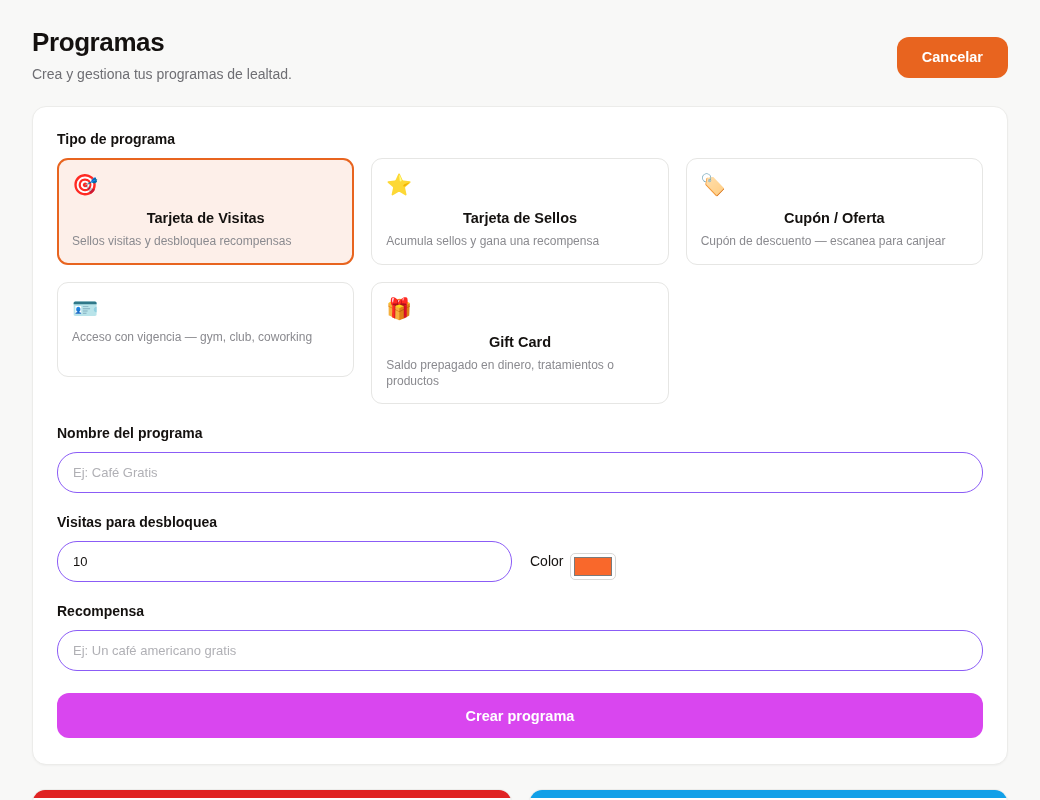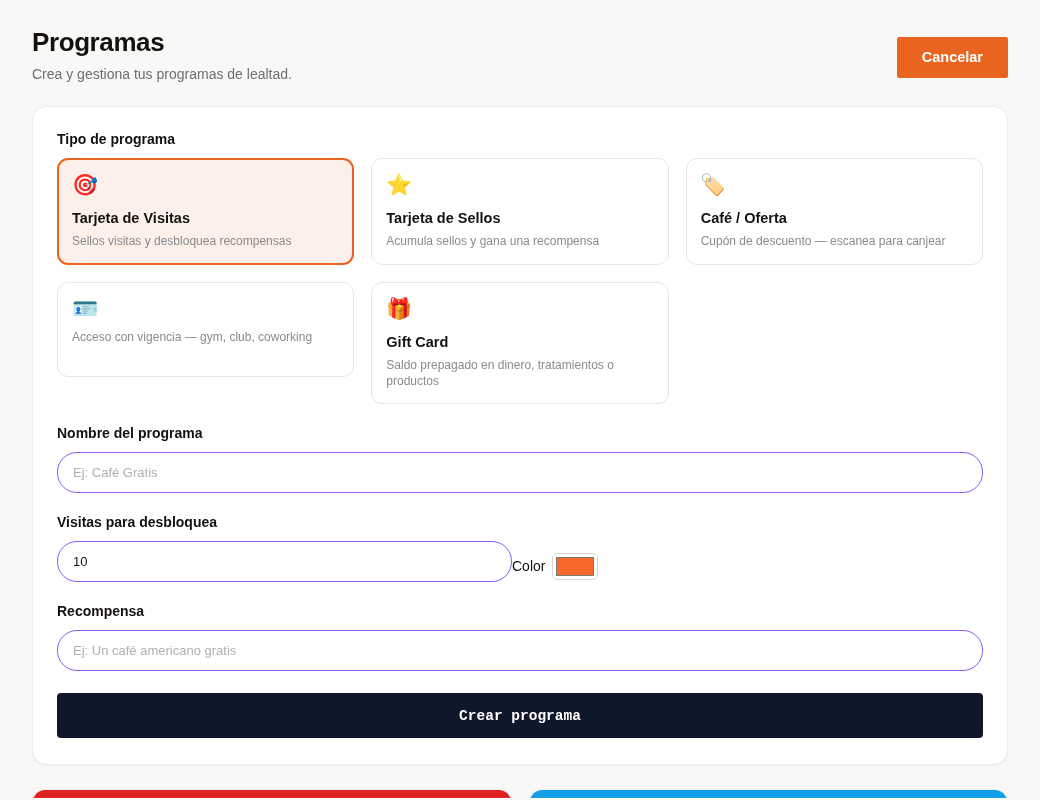--- a/index.html
+++ b/index.html
@@ -43,21 +43,21 @@
     margin-top: 7px;
     font-size: 14px;
     color: #6e6e73;
     line-height: 1.3;
   }
   .cancel-button {
     margin-top: 9px;
     background: #e8641f;
     color: #ffffff;
     border: none;
-    border-radius: 2px;
+    border-radius: 12px;
     font-size: 14.5px;
     font-weight: 600;
     padding: 13px 25px;
     cursor: pointer;
     font-family: "Liberation Sans", sans-serif;
     line-height: 1;
     text-align: right;
   }
 
   
@@ -104,20 +104,21 @@
     display: block;
     height: 24px;
     font-family: "DejaVu Sans", sans-serif;
   }
   .type-name {
     margin-top: 11px;
     font-size: 14.5px;
     font-weight: 700;
     color: #14110f;
     line-height: 1.2;
+    text-align: center;
   }
   .type-desc {
     margin-top: 6px;
     font-size: 12px;
     color: #8a8a8f;
     line-height: 1.35;
   }
 
   
   .field-block { margin-top: 21px; }
@@ -138,23 +139,23 @@
 
   .row-visits {
     display: flex;
     align-items: center;
     gap: 0;
   }
   .visits-input { width: 455px; }
 
   .color-group {
     display: flex;
-    align-items: center;
+    align-items: flex-start;
     gap: 7px;
-    margin-left: 0;
+    margin-left: 18px;
     padding-top: 9px;
   }
   .color-label {
     font-size: 14px;
     color: #14110f;
   }
   .color-swatch-wrap {
     width: 46px;
     height: 27px;
     border: 1px solid #d8d8d6;
@@ -167,27 +168,27 @@
     width: 100%;
     height: 100%;
     border: 1px solid #7a7a7a;
     background: #f9682b;
   }
 
   .submit-button {
     margin-top: 22px;
     width: 100%;
     height: 45px;
-    background: #0f172a;
+    background: #d946ef;
     border: none;
-    border-radius: 4px;
+    border-radius: 12px;
     color: #ffffff;
     font-size: 14.5px;
     font-weight: 600;
-    font-family: Liberation Mono, monospace;
+    font-family: Liberation Sans, sans-serif;
     cursor: pointer;
   }
 
   
   .program-grid {
     margin-top: 24px;
     display: grid;
     grid-template-columns: repeat(2, 1fr);
     gap: 17px;
   }
@@ -232,21 +233,21 @@
       </div>
 
       <div class="type-card">
         <span class="type-emoji">⭐</span>
         <div class="type-name">Tarjeta de Sellos</div>
         <div class="type-desc">Acumula sellos y gana una recompensa</div>
       </div>
 
       <div class="type-card">
         <span class="type-emoji">🏷️</span>
-        <div class="type-name">Café / Oferta</div>
+        <div class="type-name">Cupón / Oferta</div>
         <div class="type-desc">Cupón de descuento — escanea para canjear</div>
       </div>
 
       <div class="type-card">
         <span class="type-emoji">🪪</span>
         <div class="type-desc">Acceso con vigencia — gym, club, coworking</div>
       </div>
 
       <div class="type-card">
         <span class="type-emoji">🎁</span>

